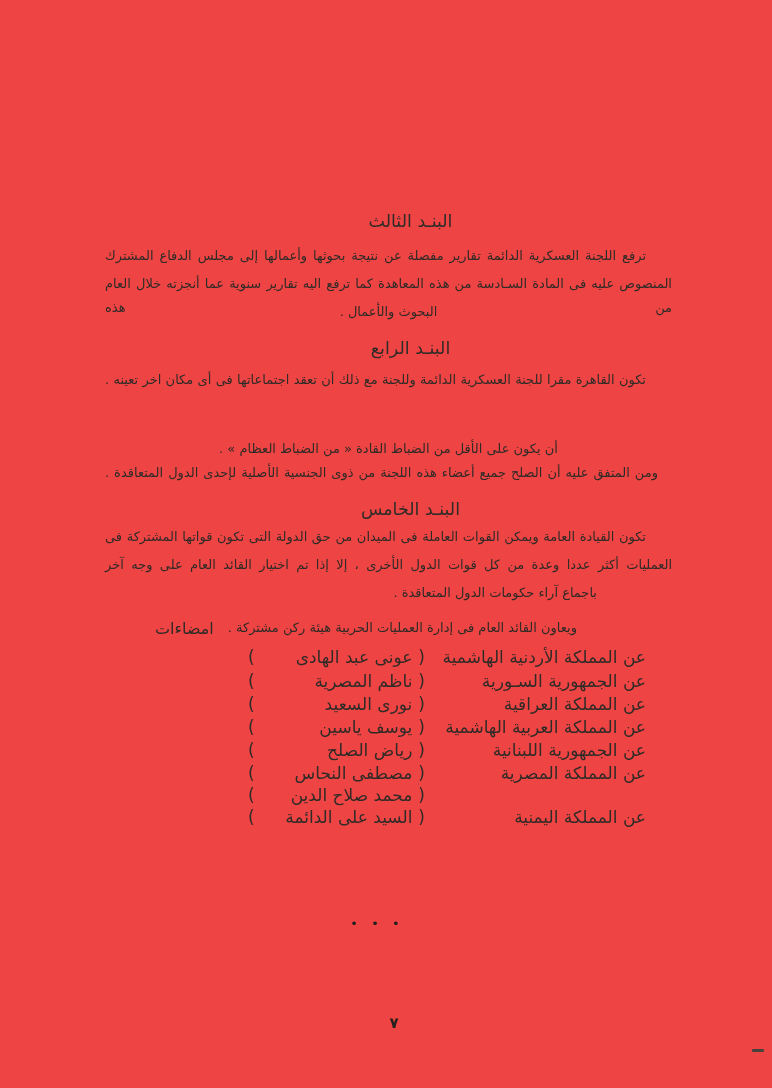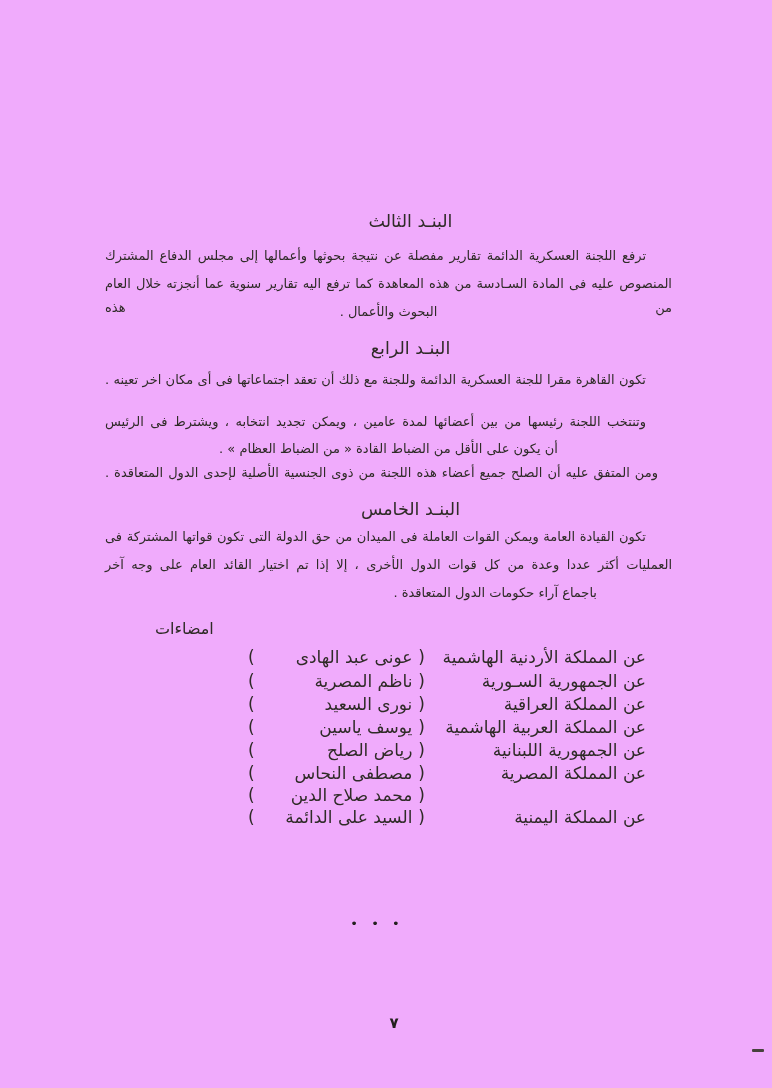--- a/index.html
+++ b/index.html
@@ -1,19 +1,19 @@
 <!DOCTYPE html>
 <html lang="ar"><head>
 <meta charset="utf-8">
 <style>
   html,body{margin:0;padding:0;background:#ffffff;}
   .page{
     position:relative;
     width:772px;height:1088px;
-    background:#f0abfc;
+    background:#ef4444;
     font-family:"DejaVu Sans",sans-serif;
     color:#2f2b27;
     overflow:hidden;
   }
   .line{
     position:absolute;
     left:105px;width:567px;
     direction:rtl;
     font-size:13px;
     line-height:24px;
@@ -74,31 +74,31 @@
   <div class="line heading" style="top:209px">البنـد الثالث</div>
 
   <div class="line just indent" style="top:244px">ترفع اللجنة العسكرية الدائمة تقارير مفصلة عن نتيجة بحوثها وأعمالها إلى مجلس الدفاع المشترك</div>
   <div class="line just" style="top:272px">المنصوص عليه فى المادة السـادسة من هذه المعاهدة كما ترفع اليه تقارير سنوية عما أنجزته خلال العام من هذه</div>
   <div class="line flush-left" style="top:300px">البحوث والأعمال .</div>
 
   <div class="line heading" style="top:336px">البنـد الرابع</div>
 
   <div class="line just indent" style="top:368px">تكون القاهرة مقرا للجنة العسكرية الدائمة وللجنة مع ذلك أن تعقد اجتماعاتها فى أى مكان اخر تعينه .</div>
 
-  <div class="line just indent" style="top:410px">وتنتخب اللجنة رئيسها من بين أعضائها لمدة عامين ، ويمكن تجديد انتخابه ، ويشترط فى الرئيس</div>
   <div class="line flush-left" style="top:437px">أن يكون على الأقل من الضباط القادة « من الضباط العظام » .</div>
 
   <div class="line just indent-sm" style="top:461px">ومن المتفق عليه أن الصلح جميع أعضاء هذه اللجنة من ذوى الجنسية الأصلية لإحدى الدول المتعاقدة .</div>
 
   <div class="line heading" style="top:497px">البنـد الخامس</div>
 
   <div class="line just indent" style="top:525px">تكون القيادة العامة ويمكن القوات العاملة فى الميدان من حق الدولة التى تكون قواتها المشتركة فى</div>
   <div class="line just" style="top:553px">العمليات أكثر عددا وعدة من كل قوات الدول الأخرى ، إلا إذا تم اختيار القائد العام على وجه آخر</div>
   <div class="line align-right p5last" style="top:581px">باجماع آراء حكومات الدول المتعاقدة .</div>
 
+  <div class="line align-right staff" style="top:616px">ويعاون القائد العام فى إدارة العمليات الحربية هيئة ركن مشتركة .</div>
 
   <span class="sig-label">امضاءات</span>
 
   <div class="sig-row" style="top:646px">
     <span class="sig-country">عن المملكة الأردنية الهاشمية</span>
     <span class="name-cell">
       <span class="paren-open">(</span>
       <span class="sig-name">عونى عبد الهادى</span>
       <span class="paren-close">)</span>
     </span>

